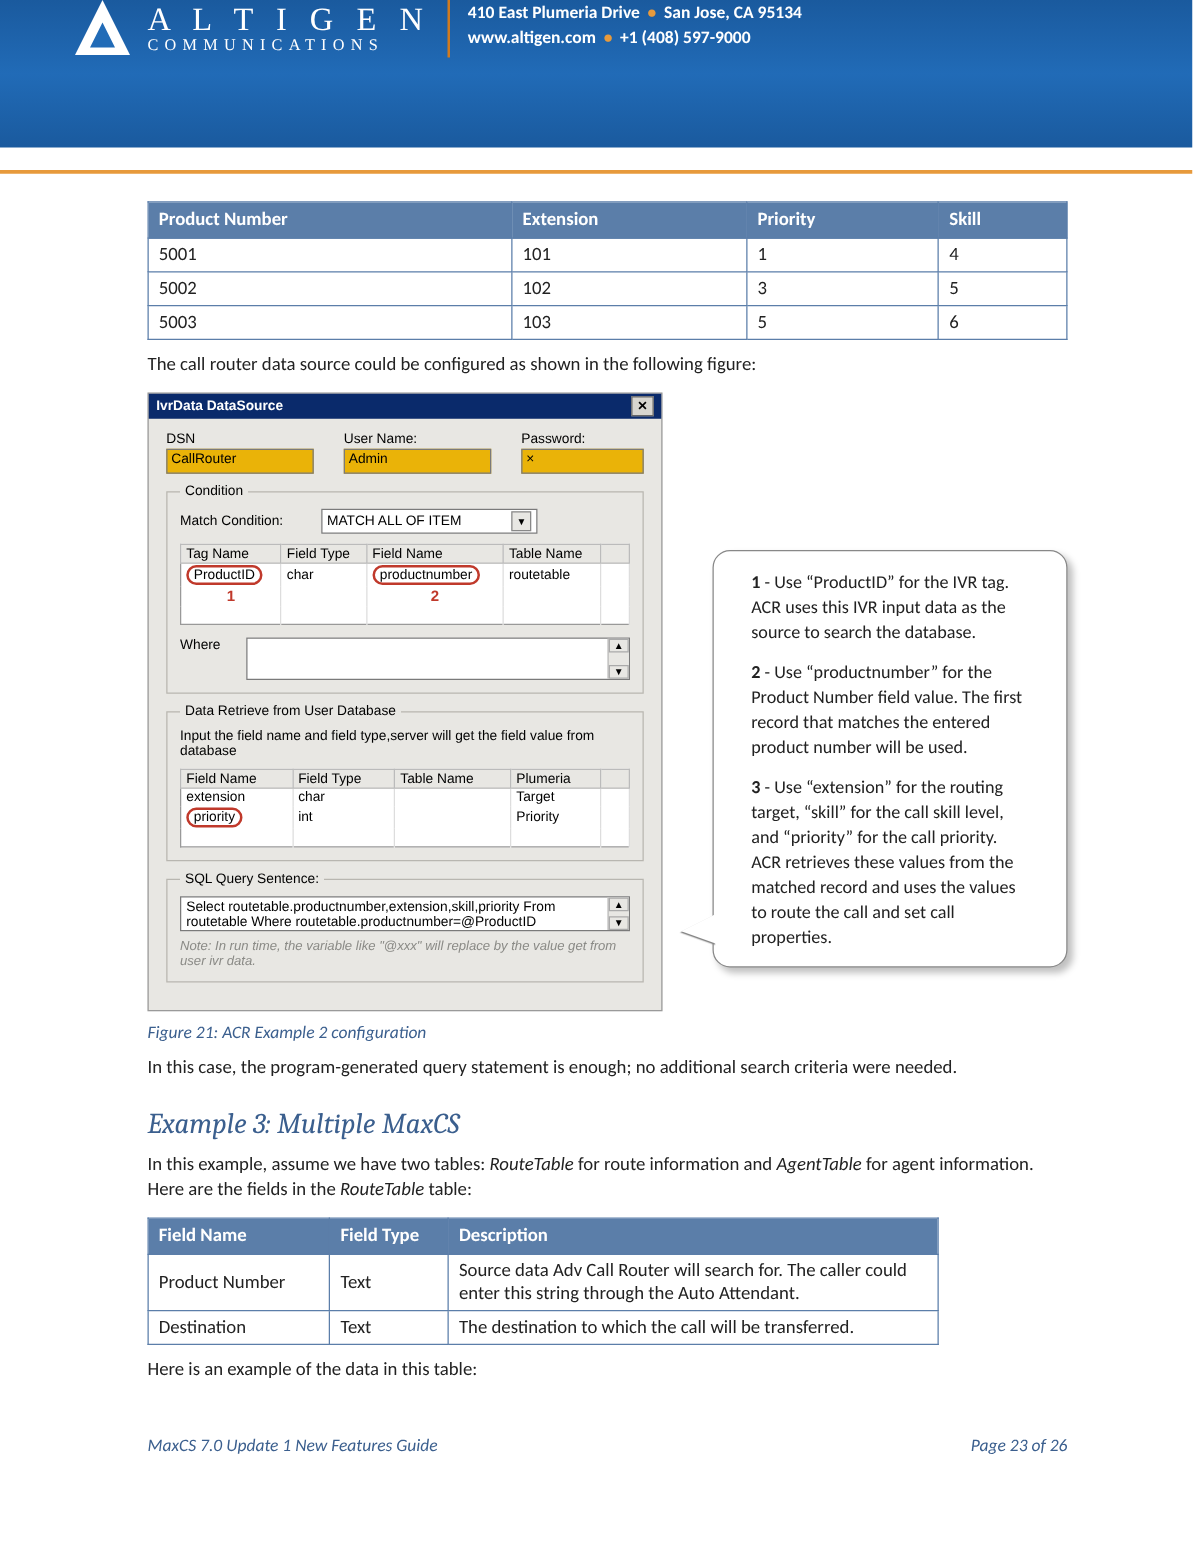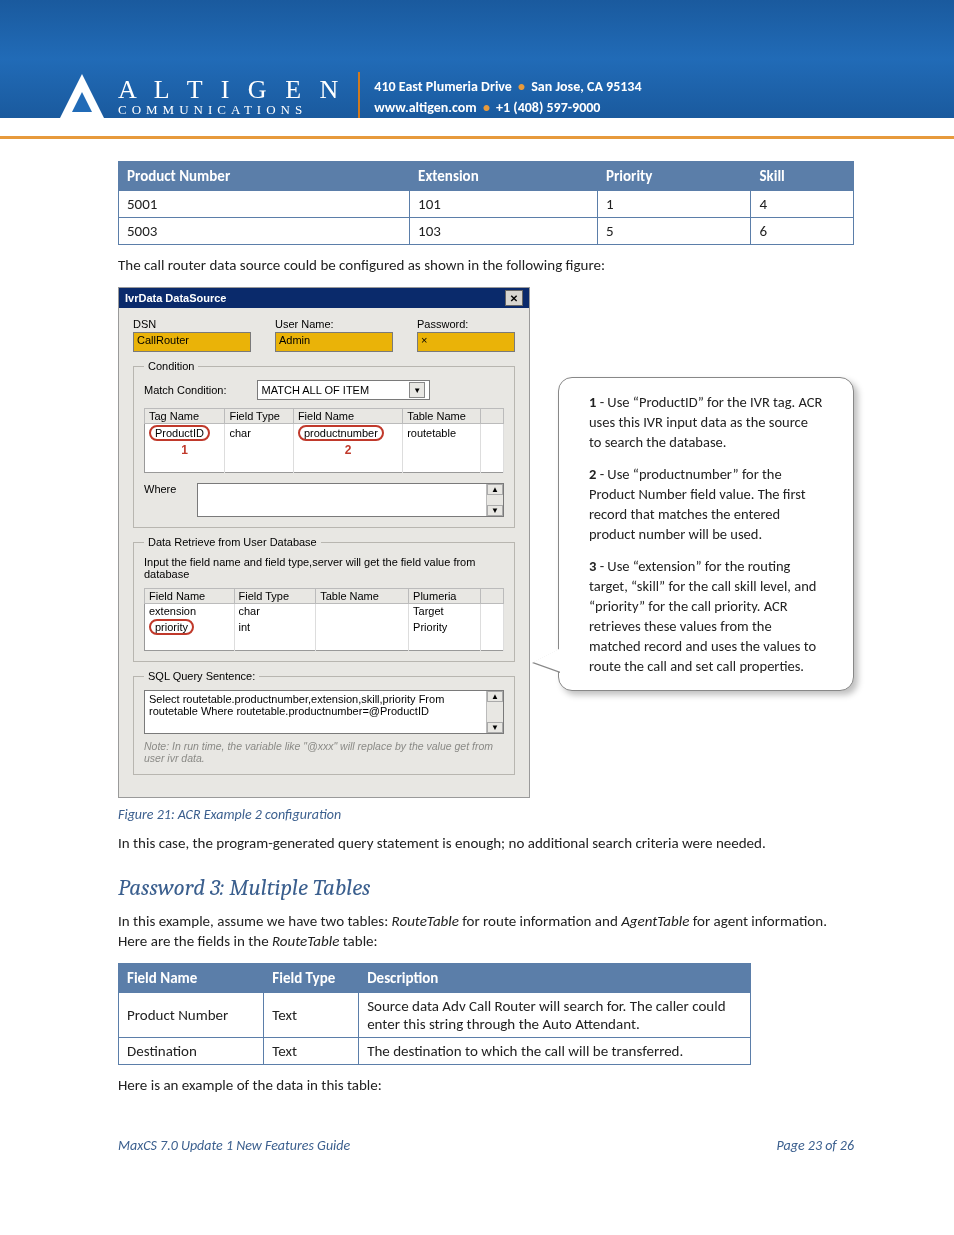--- a/index.html
+++ b/index.html
@@ -13,21 +13,21 @@
     width: 954px;
     margin: 0 auto;
     background: #fff;
     box-sizing: border-box;
     position: relative;
   }
   .header {
     background: linear-gradient(180deg,#1a5a9e 0%, #216bb7 50%, #1a5a9e 100%);
     height: 118px;
     display:flex;
-    align-items:flex-end;
+    align-items:flex-start;
     padding-left: 60px;
     color:#fff;
   }
   .logo-wrap { display:flex; align-items:center; gap:14px;}
   .logo-mark {
     width:0; height:0;
     border-left: 22px solid transparent;
     border-right: 22px solid transparent;
     border-bottom: 44px solid #fff;
     position:relative;
@@ -62,21 +62,21 @@
     font-weight:bold;
     padding:5px 8px;
     border:1px solid #5b7ea9;
     font-size:15px;
   }
   table.data td {
     border:1px solid #5b7ea9;
     padding:4px 8px;
   }
   .body-p { margin:10px 0 12px 0; line-height:1.35;}
-  .fig-row { display:flex; gap:28px; align-items:flex-start;}
+  .fig-row { display:flex; gap:40px; align-items:center;}
   
   .dlg {
     width: 440px;
     background:#e8e7e3;
     border:1px solid #9a9a9a;
     font-family: Tahoma, Arial, sans-serif;
     font-size:11px;
     color:#000;
   }
   .dlg-title{
@@ -203,20 +203,26 @@
       </tr>
         </thead>
       <tbody>
         <tr>
           <td>5001</td>
           <td>101</td>
           <td>1</td>
           <td>4</td>
         </tr>
         <tr>
+          <td>5002</td>
+          <td>102</td>
+          <td>3</td>
+          <td>5</td>
+        </tr>
+        <tr>
           <td>5003</td>
           <td>103</td>
           <td>5</td>
           <td>6</td>
         </tr>
       </tbody>
     </table>
 
     <p class="body-p">The call router data source could be configured as shown in the following figure:</p>
 
@@ -328,21 +334,21 @@
                     <td></td>
                     <td></td>
                     <td></td>
                   </tr>
             </tbody>
               </table>
           </fieldset>
 
           <fieldset class="fs">
             <legend>SQL Query Sentence:</legend>
-            <div class="txtarea" style="height:44px">
+            <div class="txtarea" style="height:28px">
               <div class="txtarea-inner">Select routetable.productnumber,extension,skill,priority From routetable Where routetable.productnumber=@ProductID</div>
               <div class="sb">
                   <span>▲</span>
                   <span>▼</span>
                 </div>
             </div>
             <div class="note">Note: In run time, the variable like "@xxx" will replace by the value get from user ivr data.</div>
           </fieldset>
 
         </div>
@@ -352,21 +358,21 @@
         <div class="callout-tail"></div>
         <p><span class="b">1</span><span> - Use “ProductID” for the IVR tag. ACR uses this IVR input data as the source to search the database.</span></p>
         <p><span class="b">2</span><span> - Use “productnumber” for the Product Number field value. The first record that matches the entered product number will be used.</span></p>
         <p><span class="b">3</span><span> - Use “extension” for the routing target, “skill” for the call skill level, and “priority” for the call priority. ACR retrieves these values from the matched record and uses the values to route the call and set call properties.</span></p>
       </div>
     </div>
 
     <div class="cap">Figure 21: ACR Example 2 configuration</div>
     <p class="body-p">In this case, the program-generated query statement is enough; no additional search criteria were needed.</p>
 
-    <div class="h3">Password 3: Multiple Tables</div>
+    <div class="h3">Example 3: Multiple MaxCS</div>
     <p class="body-p">
       <span>In this example, assume we have two tables: </span><span class="i">RouteTable</span><span> for route information and </span><span class="i">AgentTable</span><span> for agent information. Here are the fields in the </span><span class="i">RouteTable</span><span> table:</span>
     </p>
 
     <table class="data" style="width:86%">
       <colgroup>
           <col style="width:23%">
           <col style="width:15%">
           <col>
         </colgroup>

